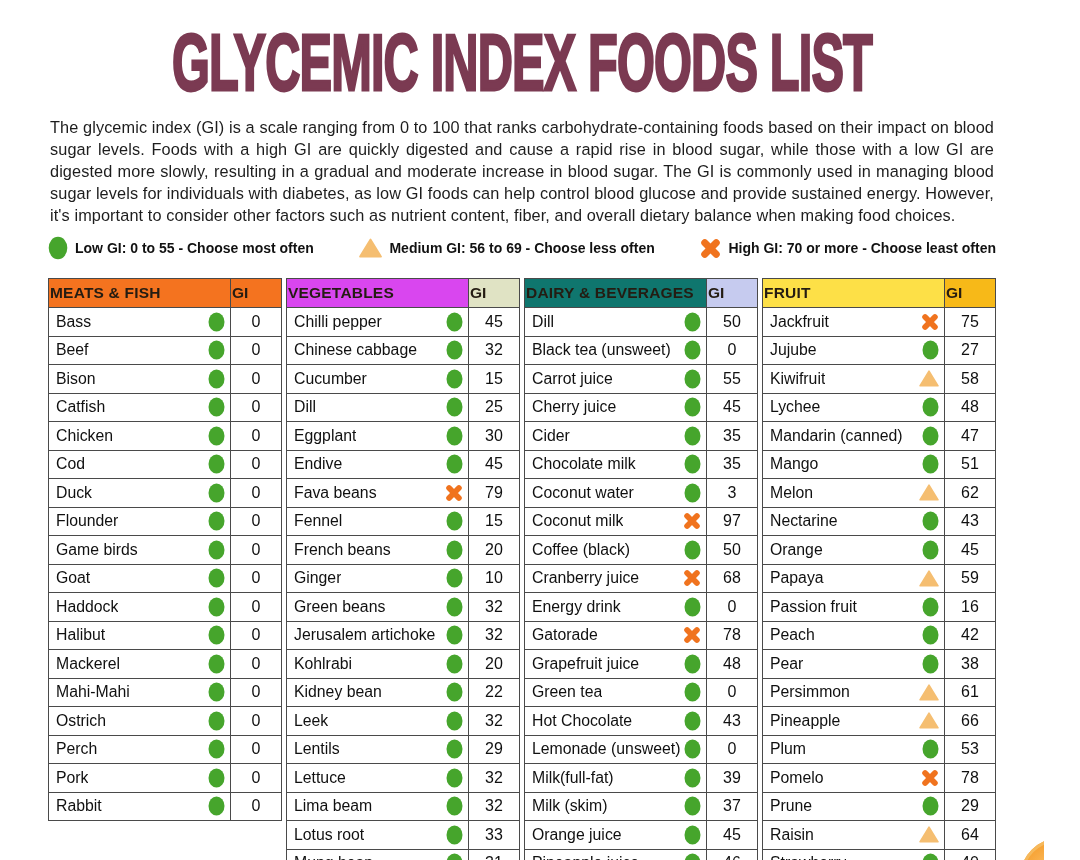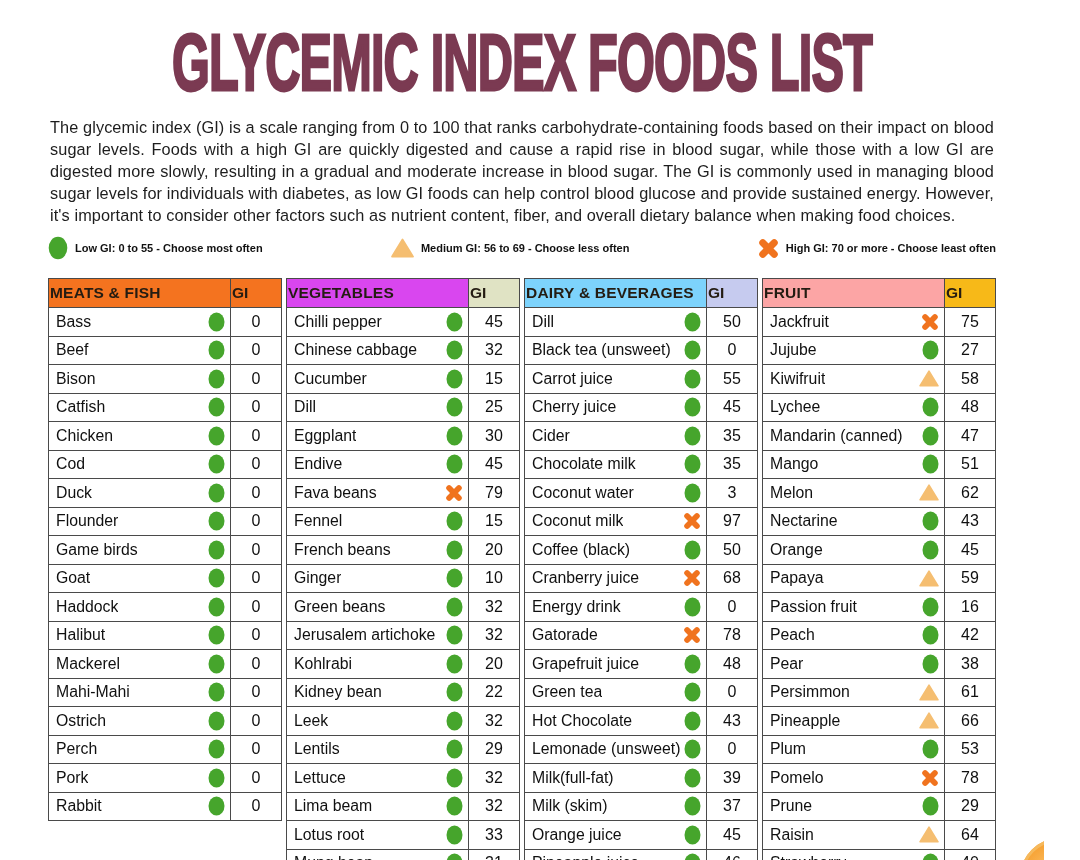--- a/index.html
+++ b/index.html
@@ -21,21 +21,21 @@
   
   p.desc{
     margin:20px 50px 0 50px;text-align:justify;
     font-size:16.3px;line-height:22px;color:#1d1d1d;letter-spacing:0.1px;
   }
 
   
   .legend{
     margin:10px 48px 0 48px;display:flex;justify-content:space-between;align-items:center;
   }
-  .legend-item{display:flex;align-items:center;gap:7px;font-weight:700;font-size:11px;color:#111;}
+  .legend-item{display:flex;align-items:center;gap:7px;font-weight:700;font-size:14px;color:#111;}
   .legend-item .icon{display:inline-flex;align-items:center;}
   .legend-item .icon svg{display:block;}
 
   
   .tables{margin:18px 48px 0 48px;display:flex;justify-content:space-between;}
   .food-table{width:234px;}
   table{border-collapse:collapse;width:100%;table-layout:fixed;border:1.5px solid #2e2e2e;}
   th,td{border:1px solid #4a4a4a;}
   th.cat{height:26px;font-size:15.5px;font-weight:700;color:#241c12;text-align:left;letter-spacing:0.2px;}
   th.gih{width:48px;height:26px;font-size:15.5px;font-weight:700;color:#241c12;text-align:left;}
@@ -602,21 +602,21 @@
               </td>
               <td class="gi">31</td>
             </tr>
           </tbody>
         </table>
       </div>
       <div class="food-table">
         <table>
           <thead>
             <tr>
-              <th class="cat" style="background:#7dd3fc">DAIRY &amp; BEVERAGES</th>
+              <th class="cat" style="background:#0f766e">DAIRY &amp; BEVERAGES</th>
               <th class="gih" style="background:#C6CBEF">GI</th>
             </tr>
           </thead>
           <tbody>
             <tr>
               <td class="name">
                 <div class="row-inner">
                   <span class="food">Dill</span>
                   <span class="icon">
                     <svg width="17" height="20" viewBox="0 0 17 20">
@@ -874,21 +874,21 @@
               </td>
               <td class="gi">46</td>
             </tr>
           </tbody>
         </table>
       </div>
       <div class="food-table">
         <table>
           <thead>
             <tr>
-              <th class="cat" style="background:#fca5a5">FRUIT</th>
+              <th class="cat" style="background:#fde047">FRUIT</th>
               <th class="gih" style="background:#F7B918">GI</th>
             </tr>
           </thead>
           <tbody>
             <tr>
               <td class="name">
                 <div class="row-inner">
                   <span class="food">Jackfruit</span>
                   <span class="icon">
                     <svg width="18" height="18" viewBox="0 0 22 22">

